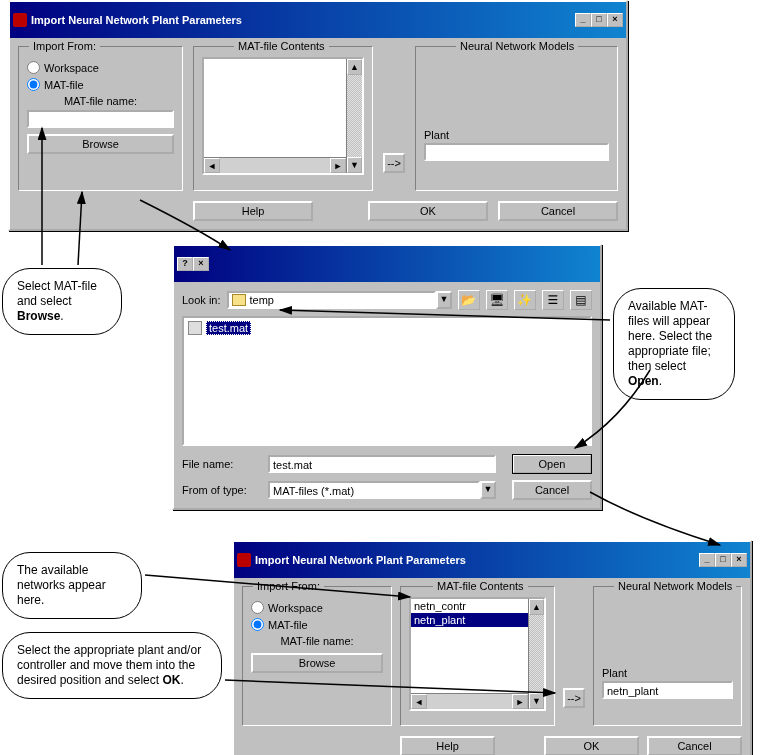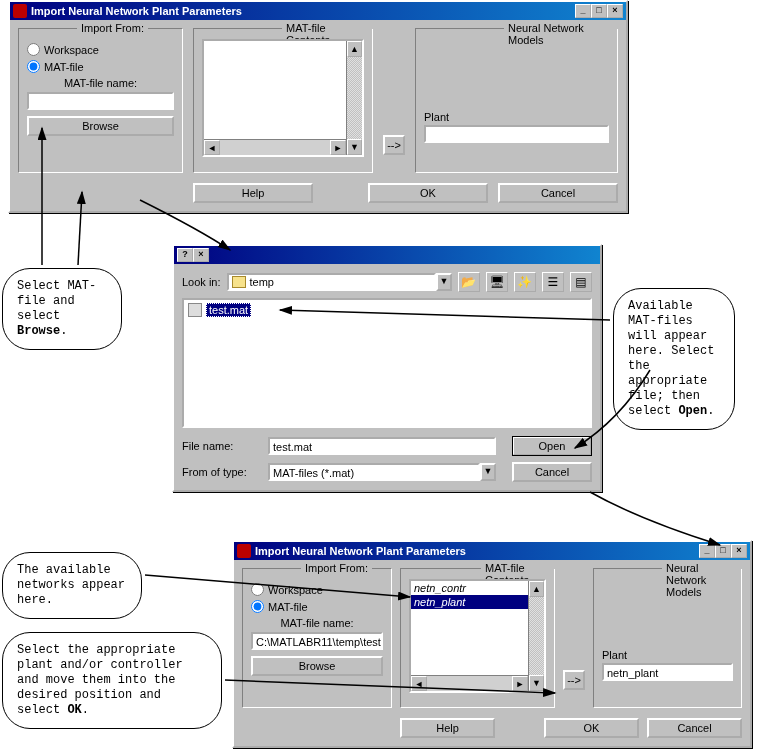--- a/index.html
+++ b/index.html
@@ -19,21 +19,21 @@
     border: 2px outset #fff;
     box-shadow: 1px 1px 0 #000;
   }
   .titlebar {
     background: linear-gradient(to right, #000080, #1084d0);
     color: #fff;
     padding: 2px 3px;
     font-weight: bold;
     display: flex;
     align-items: center;
-    height: 18px;
+    height: 36px;
   }
   .titlebar .app-icon {
     width: 14px; height: 14px; margin-right: 4px;
     background: #b00;
     border-radius: 2px;
     display:inline-block;
   }
   .titlebar .title { flex: 1; }
   .titlecontrols { display:flex; gap:0; }
   .titlecontrols .tc {
@@ -59,21 +59,20 @@
     padding: 10px 8px 8px 8px;
     margin: 0;
   }
   .groupbox > .gtitle {
     position: absolute;
     top: -7px;
     left: 10px;
     background: #c0c0c0;
     padding: 0 4px;
     font-size: 11px;
-    margin-left: 48px;
   }
   .sunken {
     border: 2px inset #fff;
     background: #fff;
   }
   .button {
     border: 2px outset #fff;
     background: #c0c0c0;
     text-align: center;
     padding: 2px 0;
@@ -130,21 +129,21 @@
     justify-content:center;
     cursor:pointer;
     font-size:12px;
   }
   .callout {
     position:absolute;
     background:#fff;
     border:1px solid #000;
     border-radius: 28px;
     padding: 10px 14px;
-    font-family: Liberation Mono, monospace;
+    font-family: Liberation Sans, sans-serif;
     font-size: 12px;
     line-height: 1.25;
   }
   .callout b { font-weight: bold; }
   svg.arrow { position:absolute; pointer-events:none; }
   .scrollbar-v {
     position:absolute; right:0; top:0; bottom:0; width:16px;
     background:#c0c0c0;
     border-left:1px solid #808080;
     display:flex; flex-direction:column;
@@ -293,26 +292,25 @@
         <div class="gtitle">Import From:</div>
         <label class="radio">
           <input type="radio" name="r3" style="">
           <span>Workspace</span>
         </label>
         <label class="radio">
           <input type="radio" name="r3" checked="" style="">
           <span>MAT-file</span>
         </label>
         <div style="text-align:center; margin-top:2px;">MAT-file name:</div>
-        <div class="textbox" style="margin-top:3px;">C:\MATLABR11\temp\test</div>
         <div class="button" style="margin-top:6px;">Browse</div>
       </div>
       <div class="groupbox" style="width:155px; height:140px;">
         <div class="gtitle" style="left:32px;">MAT-file Contents</div>
-        <div class="listbox" style="position:relative; height:114px;font-style:italic;">
+        <div class="listbox" style="position:relative; height:114px;">
           <div style="position:absolute; inset:0 16px 16px 0;">
             <div class="item">netn_contr</div>
             <div class="item selected">netn_plant</div>
           </div>
           <div class="scrollbar-v">
             <div class="sb-btn">▲</div>
             <div class="sb-track"></div>
             <div class="sb-btn">▼</div>
           </div>
           <div class="scrollbar-h">

